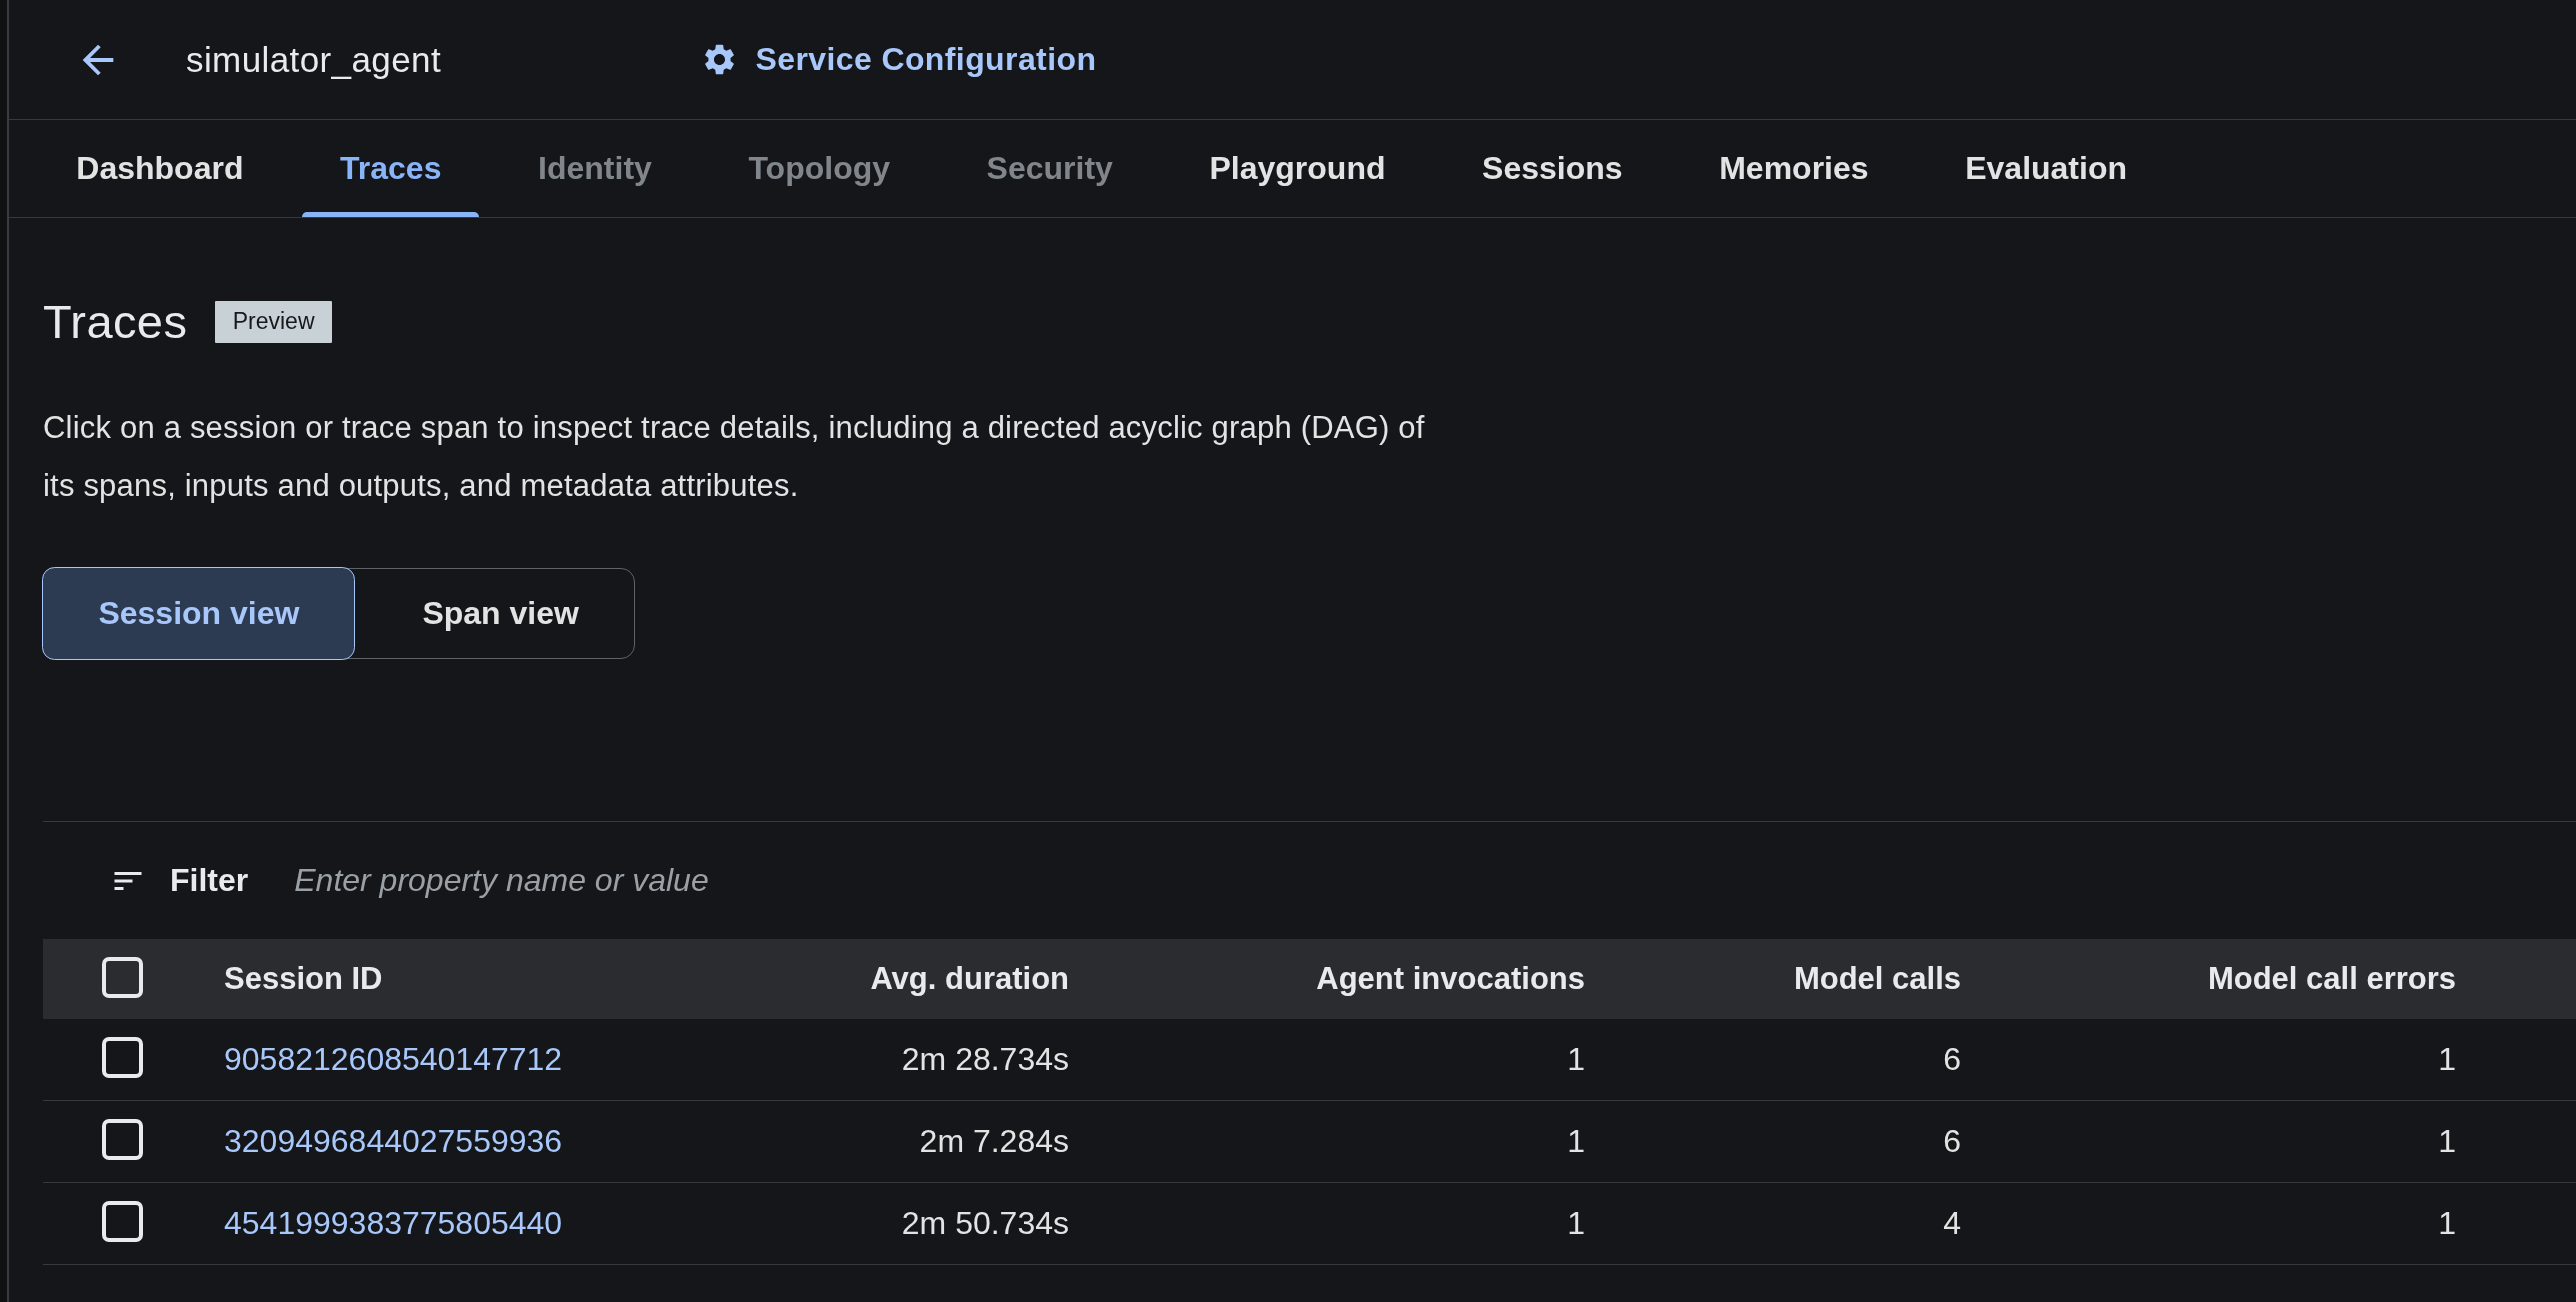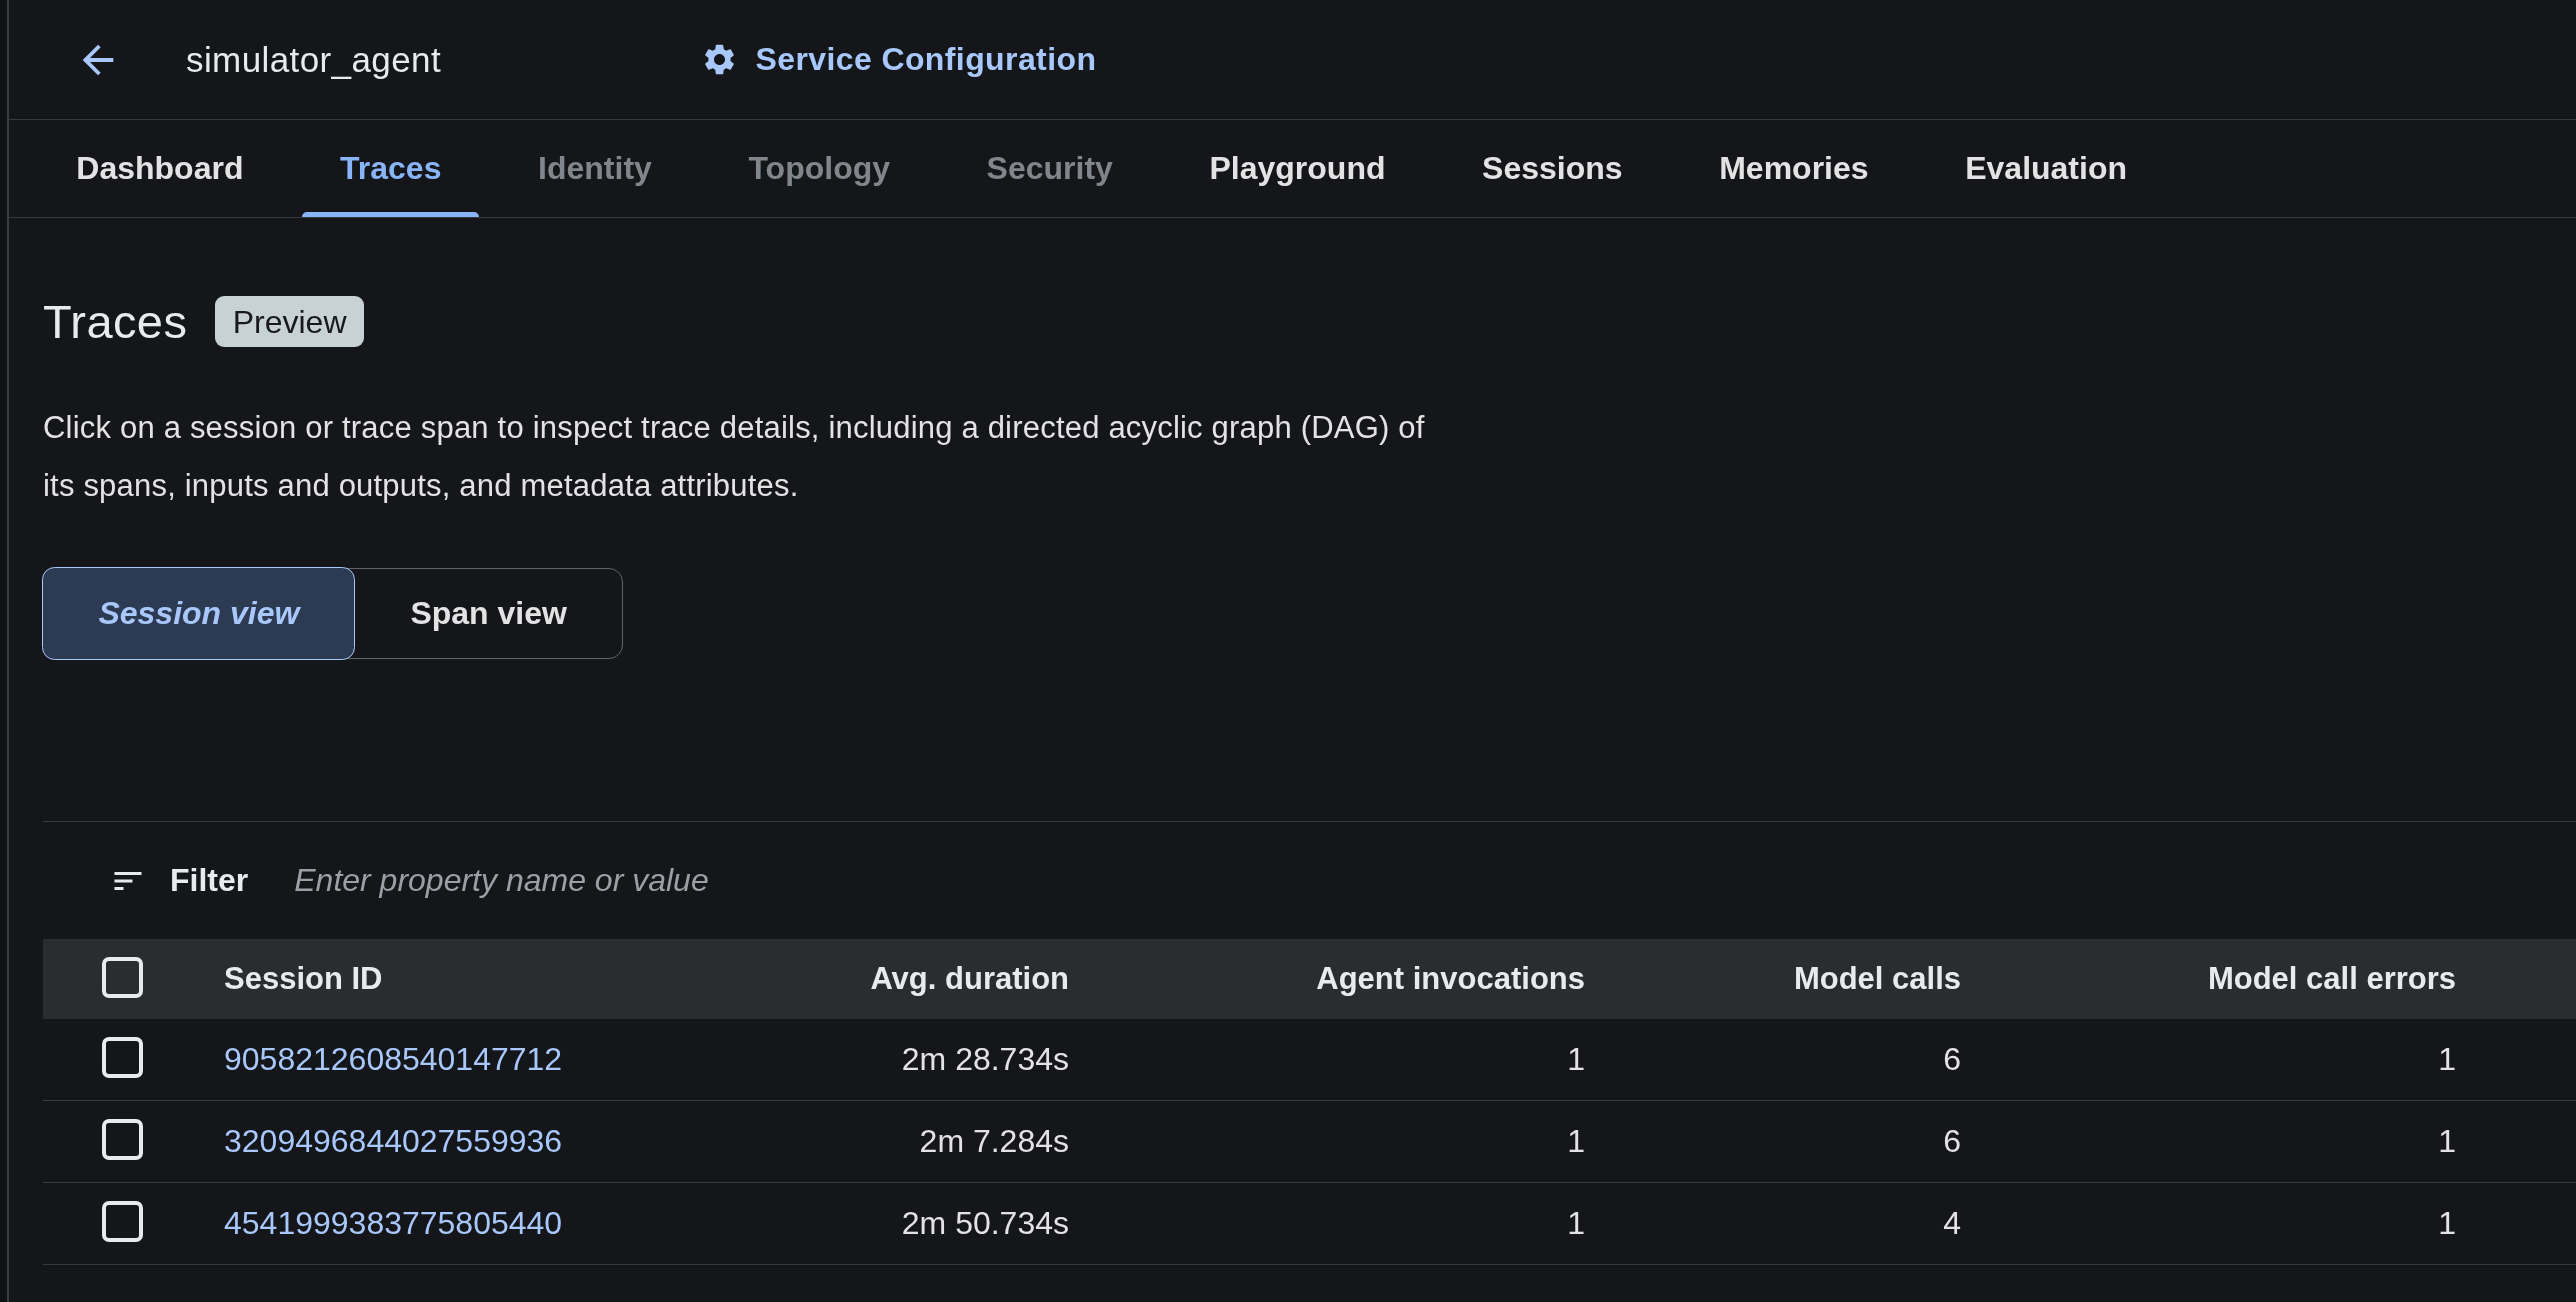--- a/index.html
+++ b/index.html
@@ -63,41 +63,40 @@
     content:"";position:absolute;left:0;right:0;bottom:0;height:5.5px;
     background:var(--accent-blue);border-radius:5.5px 5.5px 0 0;
   }
   .tab.disabled{color:var(--tab-disabled);cursor:default;}
   
   main{padding:76px 0 0 43px;}
   .heading-row{display:flex;align-items:center;gap:28px;}
   h1{font-size:47px;font-weight:normal;color:var(--text-bright);letter-spacing:0.4px;}
   .preview-badge{
     background:var(--badge-bg);color:var(--badge-text);
-    font-size:32px;padding:9.5px 17.4px;border-radius:9px;line-height:1;
+    font-size:23px;padding:9.5px 17.4px;border-radius:1px;line-height:1;
   }
   .description{
     margin-top:50px;font-size:31px;line-height:58px;color:var(--text-primary);
     max-width:1388px;letter-spacing:0.2px;
   }
   .segmented{
     margin-top:53px;display:inline-flex;align-items:stretch;
     border:1.6px solid var(--border-gray);border-radius:14px;height:91px;
   }
   .segment{
     display:flex;align-items:center;padding:0 55px;
     font-size:32px;font-weight:bold;color:var(--text-primary);
     background:none;border:none;cursor:pointer;white-space:nowrap;
   }
   .segment + .segment{border-left:1.6px solid var(--border-gray);}
   .segment.selected{
     background:var(--segment-selected-bg);color:var(--link-blue);
     border:1.6px solid var(--link-blue);border-radius:12.6px;
-    margin:-1.6px 0 -1.6px -1.6px;
-    font-style:italic;
+    margin:-1.6px 12px -1.6px -1.6px;
   }
   .segment.selected + .segment{border-left:none;}
   
   .table-card{margin-top:162px;border-top:1.6px solid var(--divider);}
   .filter-row{
     height:117px;display:flex;align-items:center;padding-left:67px;
   }
   .filter-row svg{width:36px;height:36px;fill:var(--text-bright);}
   .filter-label{font-size:32px;font-weight:bold;color:var(--text-bright);margin-left:24px;}
   .filter-input{

